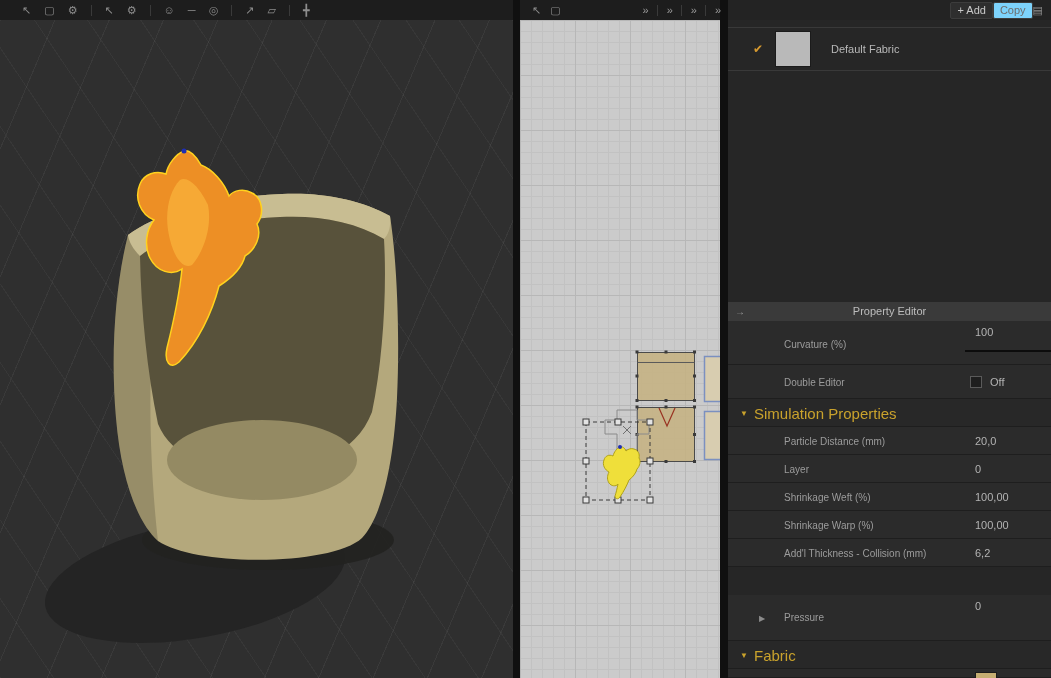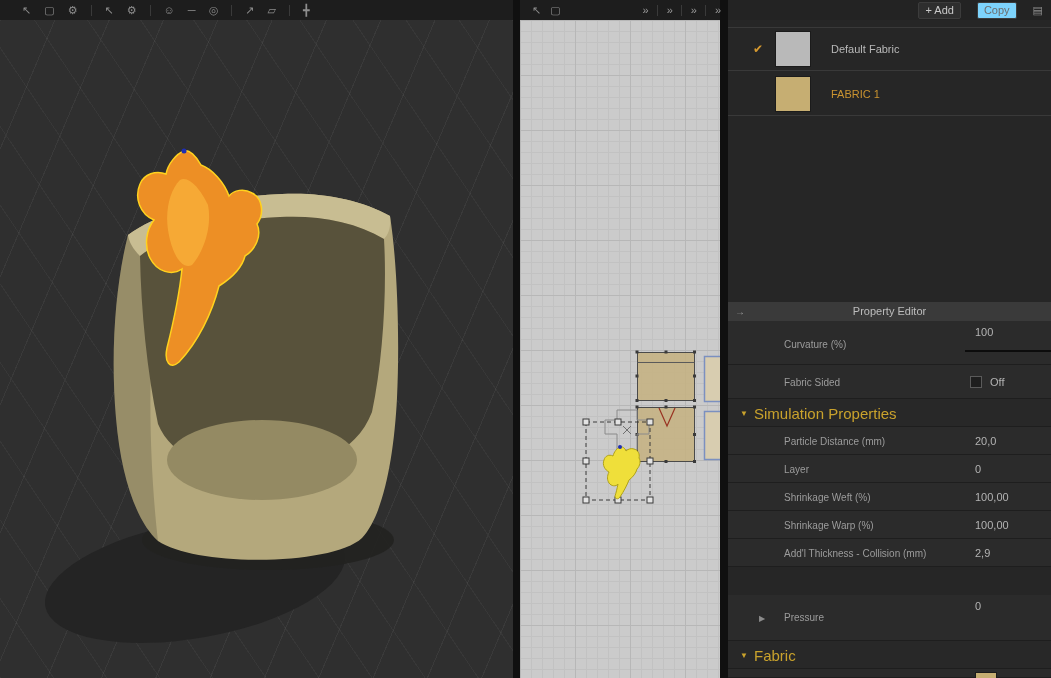--- a/index.html
+++ b/index.html
@@ -4,21 +4,21 @@
 <style>
   *{box-sizing:border-box;margin:0;padding:0}
   html,body{width:1051px;height:678px;overflow:hidden}
   body{background:#101010;font-family:"Liberation Sans",sans-serif;position:relative}
   #app{position:absolute;inset:0;width:1051px;height:678px;background:#101010}
 
   
   .toolbar{position:absolute;top:0;height:20px;background:#1d1d1d;display:flex;align-items:center;color:#8f8f8f;font-size:11px}
   #tb3d{left:0;width:513px;padding-left:22px;gap:13px}
   #tb2d{left:520px;width:200px;padding-left:12px;gap:9px}
-  #tbright{left:728px;width:323px;background:#232323;justify-content:flex-end;gap:16px;padding-right:8px}
+  #tbright{left:728px;width:323px;background:#232323;justify-content:flex-end;gap:0;padding-right:8px}
   .tool-icon{line-height:20px;font-size:11px;color:#8d8d8d;cursor:default}
   .tb-sep{width:1px;height:11px;background:#3a3a3a}
   .overflow-chevron{color:#9a9a9a;font-size:11px;letter-spacing:-1px}
   .tb-btn{color:#c9c9c9;font-size:11px;padding:1px 6px;background:#2e2e2e;border:1px solid #3c3c3c;border-radius:2px;line-height:13px}
   .tb-btn.dim{color:#6d6d6d;background:#7dd3fc}
 
   
   #vp3d{position:absolute;left:0;top:20px;width:513px;height:658px;overflow:hidden;
     background-color:#2f2f2f;
     background-image:
@@ -183,39 +183,34 @@
     </svg>
   </div>
 
   <div id="rightpanel">
 
     <div class="fabric-row" style="top:7px;border-top:1px solid #393939">
       <span class="fabric-check">✔</span>
       <span class="fabric-swatch" style="background: rgb(185, 185, 185);"></span>
       <span class="fabric-name" style="color:#b8b8b8">Default Fabric</span>
     </div>
-    <div class="fabric-row" style="top:52px">
-      <span class="fabric-check"></span>
-      <span class="fabric-swatch" style="background: rgb(198, 174, 114);"></span>
-      <span class="fabric-name" style="color:#ca9330">FABRIC 1</span>
-    </div>
 
     <div class="prop-header">
       <span class="hdr-icon">→</span>
       <span>Property Editor</span>
     </div>
 
     <div class="prow" style="top:301px;height:44px">
       <span class="plabel" style="top:18px">Curvature (%)</span>
       <span class="pvalue" style="top:5px">100</span>
       <span class="slider-line" style="top:29px"></span>
     </div>
 
     <div class="prow" style="top:345px;height:34px">
-      <span class="plabel vcenter">Fabric Sided</span>
+      <span class="plabel vcenter">Double Editor</span>
       <span class="checkbox"></span>
       <span class="off-label">Off</span>
     </div>
 
     <div class="prow psection" style="top:379px;height:28px">
       <span class="sec-tri">▼</span>
       <span class="sec-label">Simulation Properties</span>
     </div>
 
     <div class="prow" style="top:407px;height:28px">
@@ -229,21 +224,21 @@
     <div class="prow" style="top:463px;height:28px">
       <span class="plabel vcenter">Shrinkage Weft (%)</span>
       <span class="pvalue vcenter">100,00</span>
     </div>
     <div class="prow" style="top:491px;height:28px">
       <span class="plabel vcenter">Shrinkage Warp (%)</span>
       <span class="pvalue vcenter">100,00</span>
     </div>
     <div class="prow" style="top:519px;height:28px">
       <span class="plabel vcenter">Add'l Thickness - Collision (mm)</span>
-      <span class="pvalue vcenter">2,9</span>
+      <span class="pvalue vcenter">6,2</span>
     </div>
 
     <div class="prow" style="top:575px;height:46px">
       <span class="sub-tri" style="top:23px">▶</span>
       <span class="plabel" style="top:17px">Pressure</span>
       <span class="pvalue" style="top:5px">0</span>
       <span class="ptrack" style="top:52px"></span>
       <span class="phandle" style="top:47px"></span>
     </div>
 

